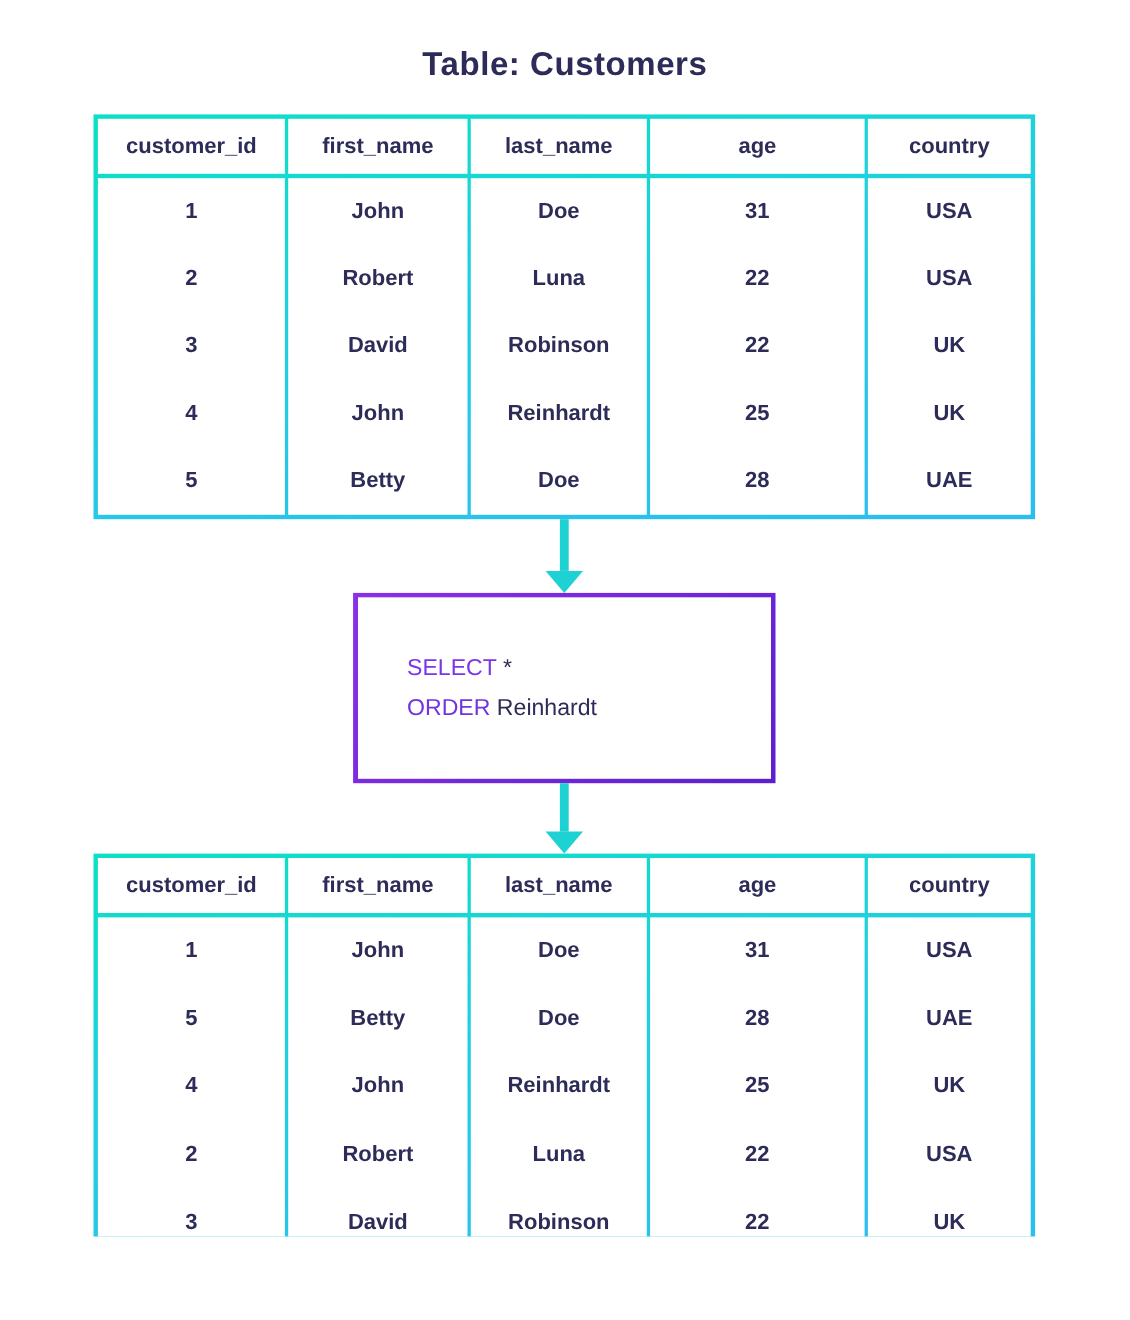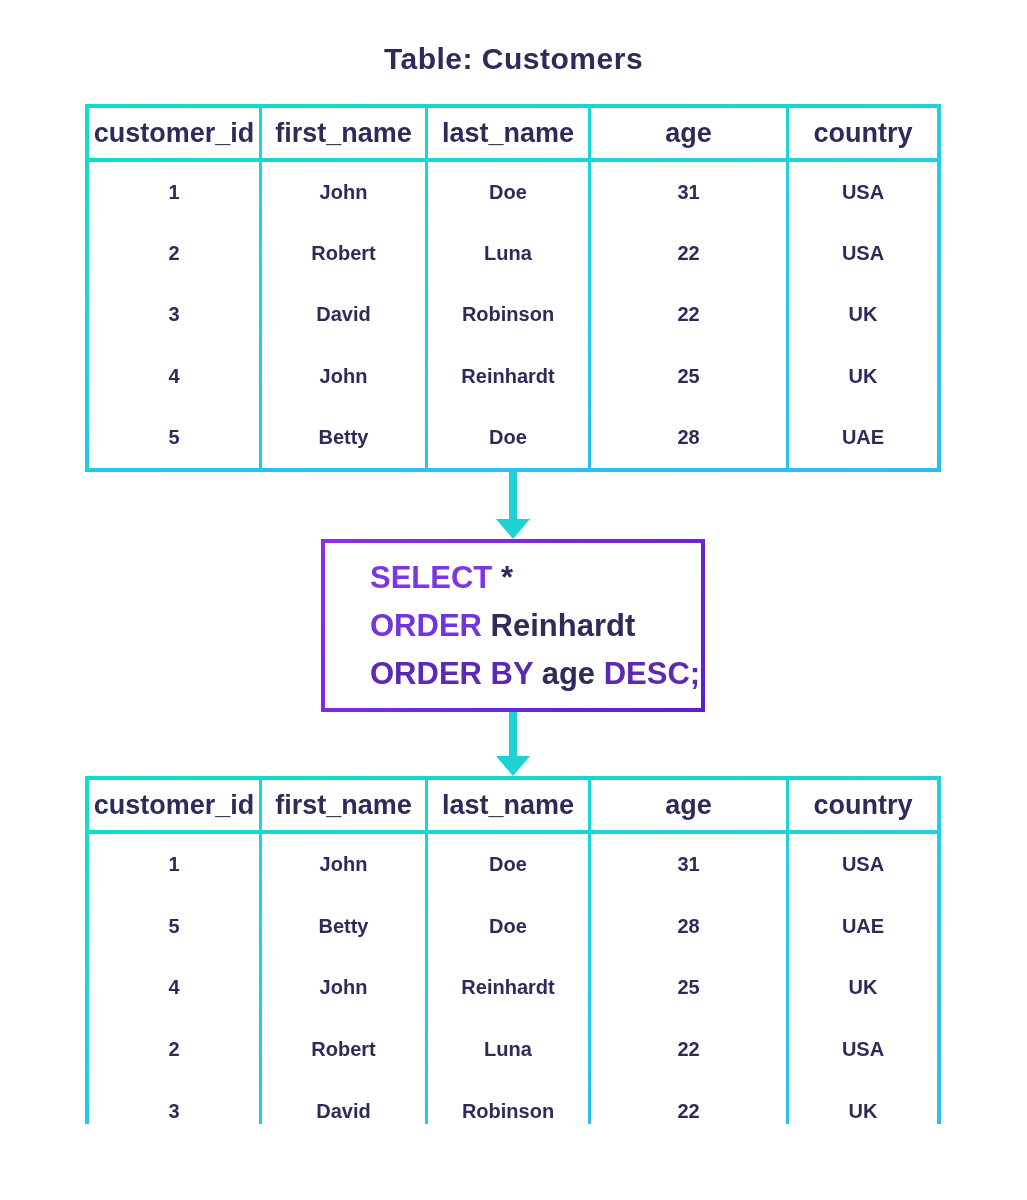--- a/index.html
+++ b/index.html
@@ -23,21 +23,21 @@
     display: grid;
     grid-template-columns: 170px 163px 160px 195px 1fr;
     grid-template-rows: 50px 1fr;
     gap: 4px 3px; padding: 4px;
     background: linear-gradient(168deg, #0be0c5 0%, #21cfe0 45%, #2cbdf0 100%);
   }
   .t1 { top: 104px; height: 368px; }
   .t2 { top: 776px; height: 370px; }
   .hcell {
     background: #fff; display: flex; align-items: center; justify-content: center;
-    font-weight: 700; font-size: 27px; color: #2d2c58;
+    font-weight: 700; font-size: 20px; color: #2d2c58;
   }
   .colstack { background: #fff; display: grid; grid-template-rows: repeat(5, 1fr); }
   .vcell {
     display: flex; align-items: center; justify-content: center;
     font-weight: 700; font-size: 20px; color: #2d2c58;
   }
 
   
   .arrow { position: absolute; left: 496px; width: 34px; display: flex; flex-direction: column; align-items: center; }
   .a1 { top: 472px; }
@@ -53,21 +53,21 @@
 
   
   .sqlbox {
     position: absolute; left: 321px; top: 539px; width: 384px; height: 173px;
     border: 4px solid transparent;
     background: linear-gradient(#fff, #fff) padding-box,
                 linear-gradient(135deg, #8a30e8, #5c1fd0) border-box;
     display: flex; flex-direction: column; justify-content: center;
     padding-left: 45px; gap: 11px;
   }
-  .sqlline { font-size: 31px; font-weight: 700; white-space: pre-wrap; line-height: 1.2; }
+  .sqlline { font-size: 21px; font-weight: 400; white-space: pre-wrap; line-height: 1.2; }
   .kw1 { color: #7c36e8; }
   .kw2 { color: #7234de; }
   .kw3 { color: #5c2ab2; }
   .plain { color: #2d2c58; }
 </style>
 </head>
 <body>
 
 <div class="canvas">
 
@@ -118,21 +118,20 @@
   </div>
 
   <div class="arrow a1">
     <div class="shaft"></div>
     <div class="head"></div>
   </div>
 
   <div class="sqlbox">
     <div class="sqlline"><span class="kw1">SELECT</span><span class="plain"> *</span></div>
     <div class="sqlline"><span class="kw2">ORDER</span><span class="plain"> Reinhardt</span></div>
-    <div class="sqlline"><span class="kw3">ORDER BY</span><span class="plain"> age </span><span class="kw3">DESC;</span></div>
   </div>
 
   <div class="arrow a2">
     <div class="shaft"></div>
     <div class="head"></div>
   </div>
 
   <div class="dtable t2">
     <div class="hcell">customer_id</div>
     <div class="hcell">first_name</div>

